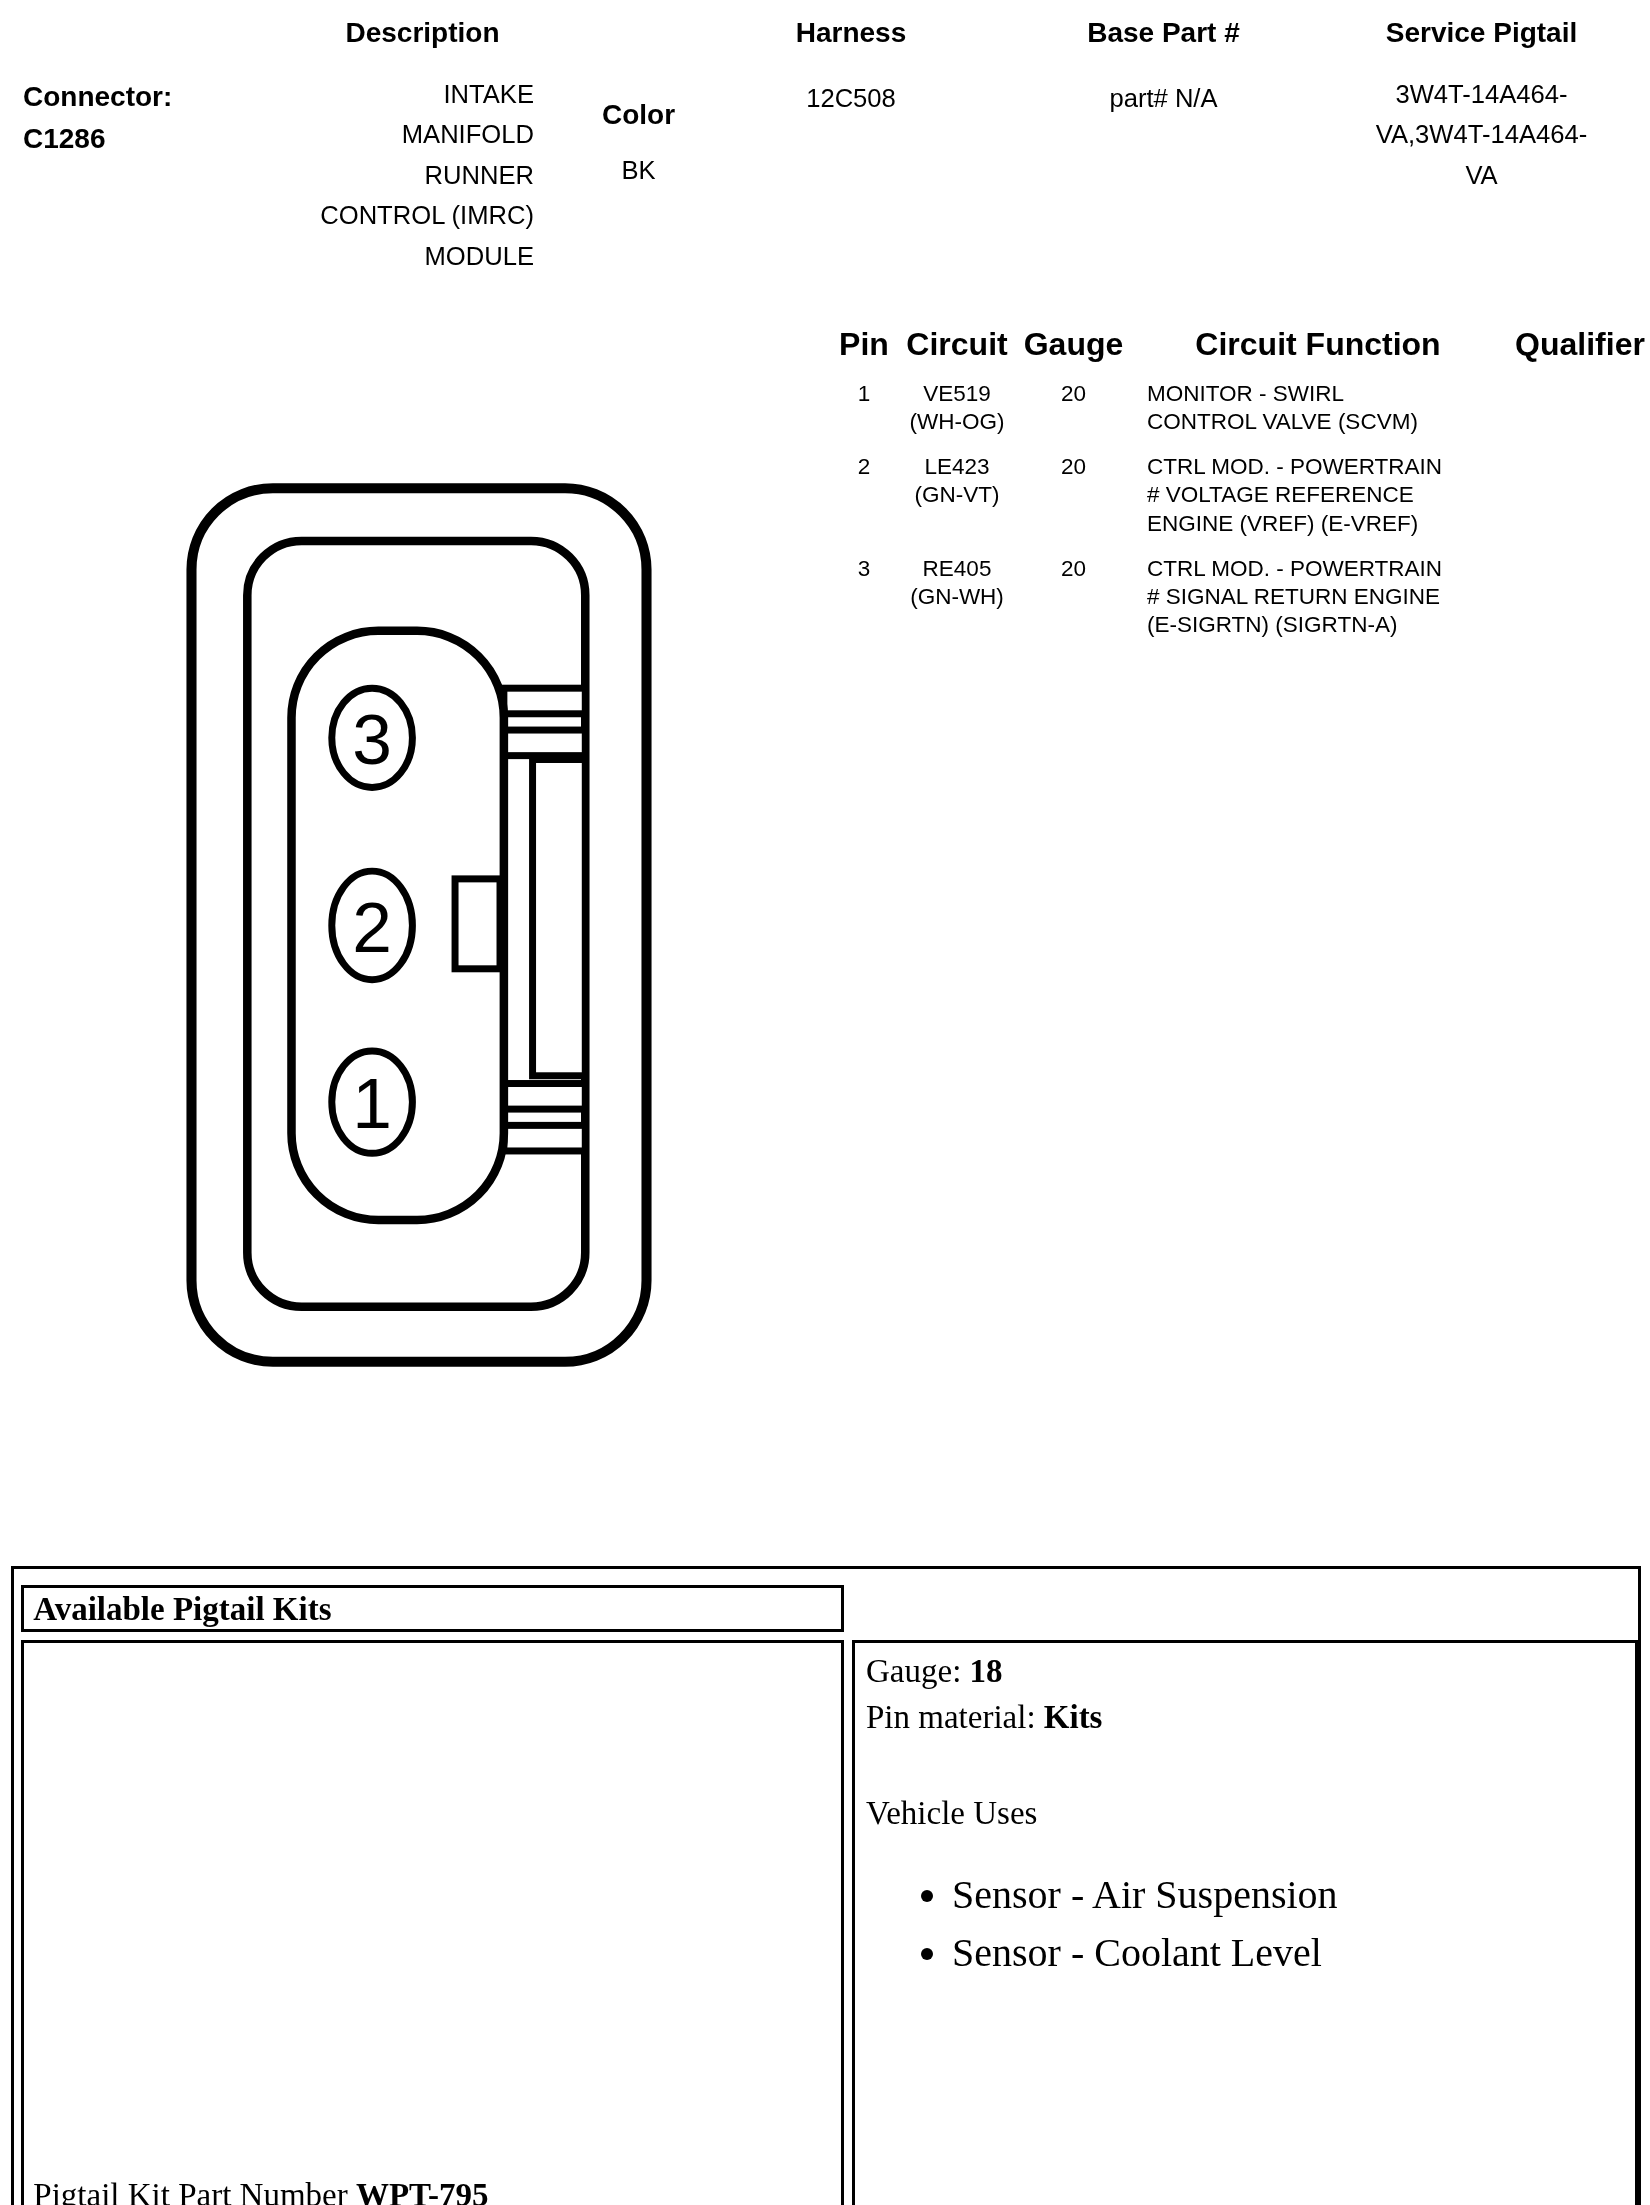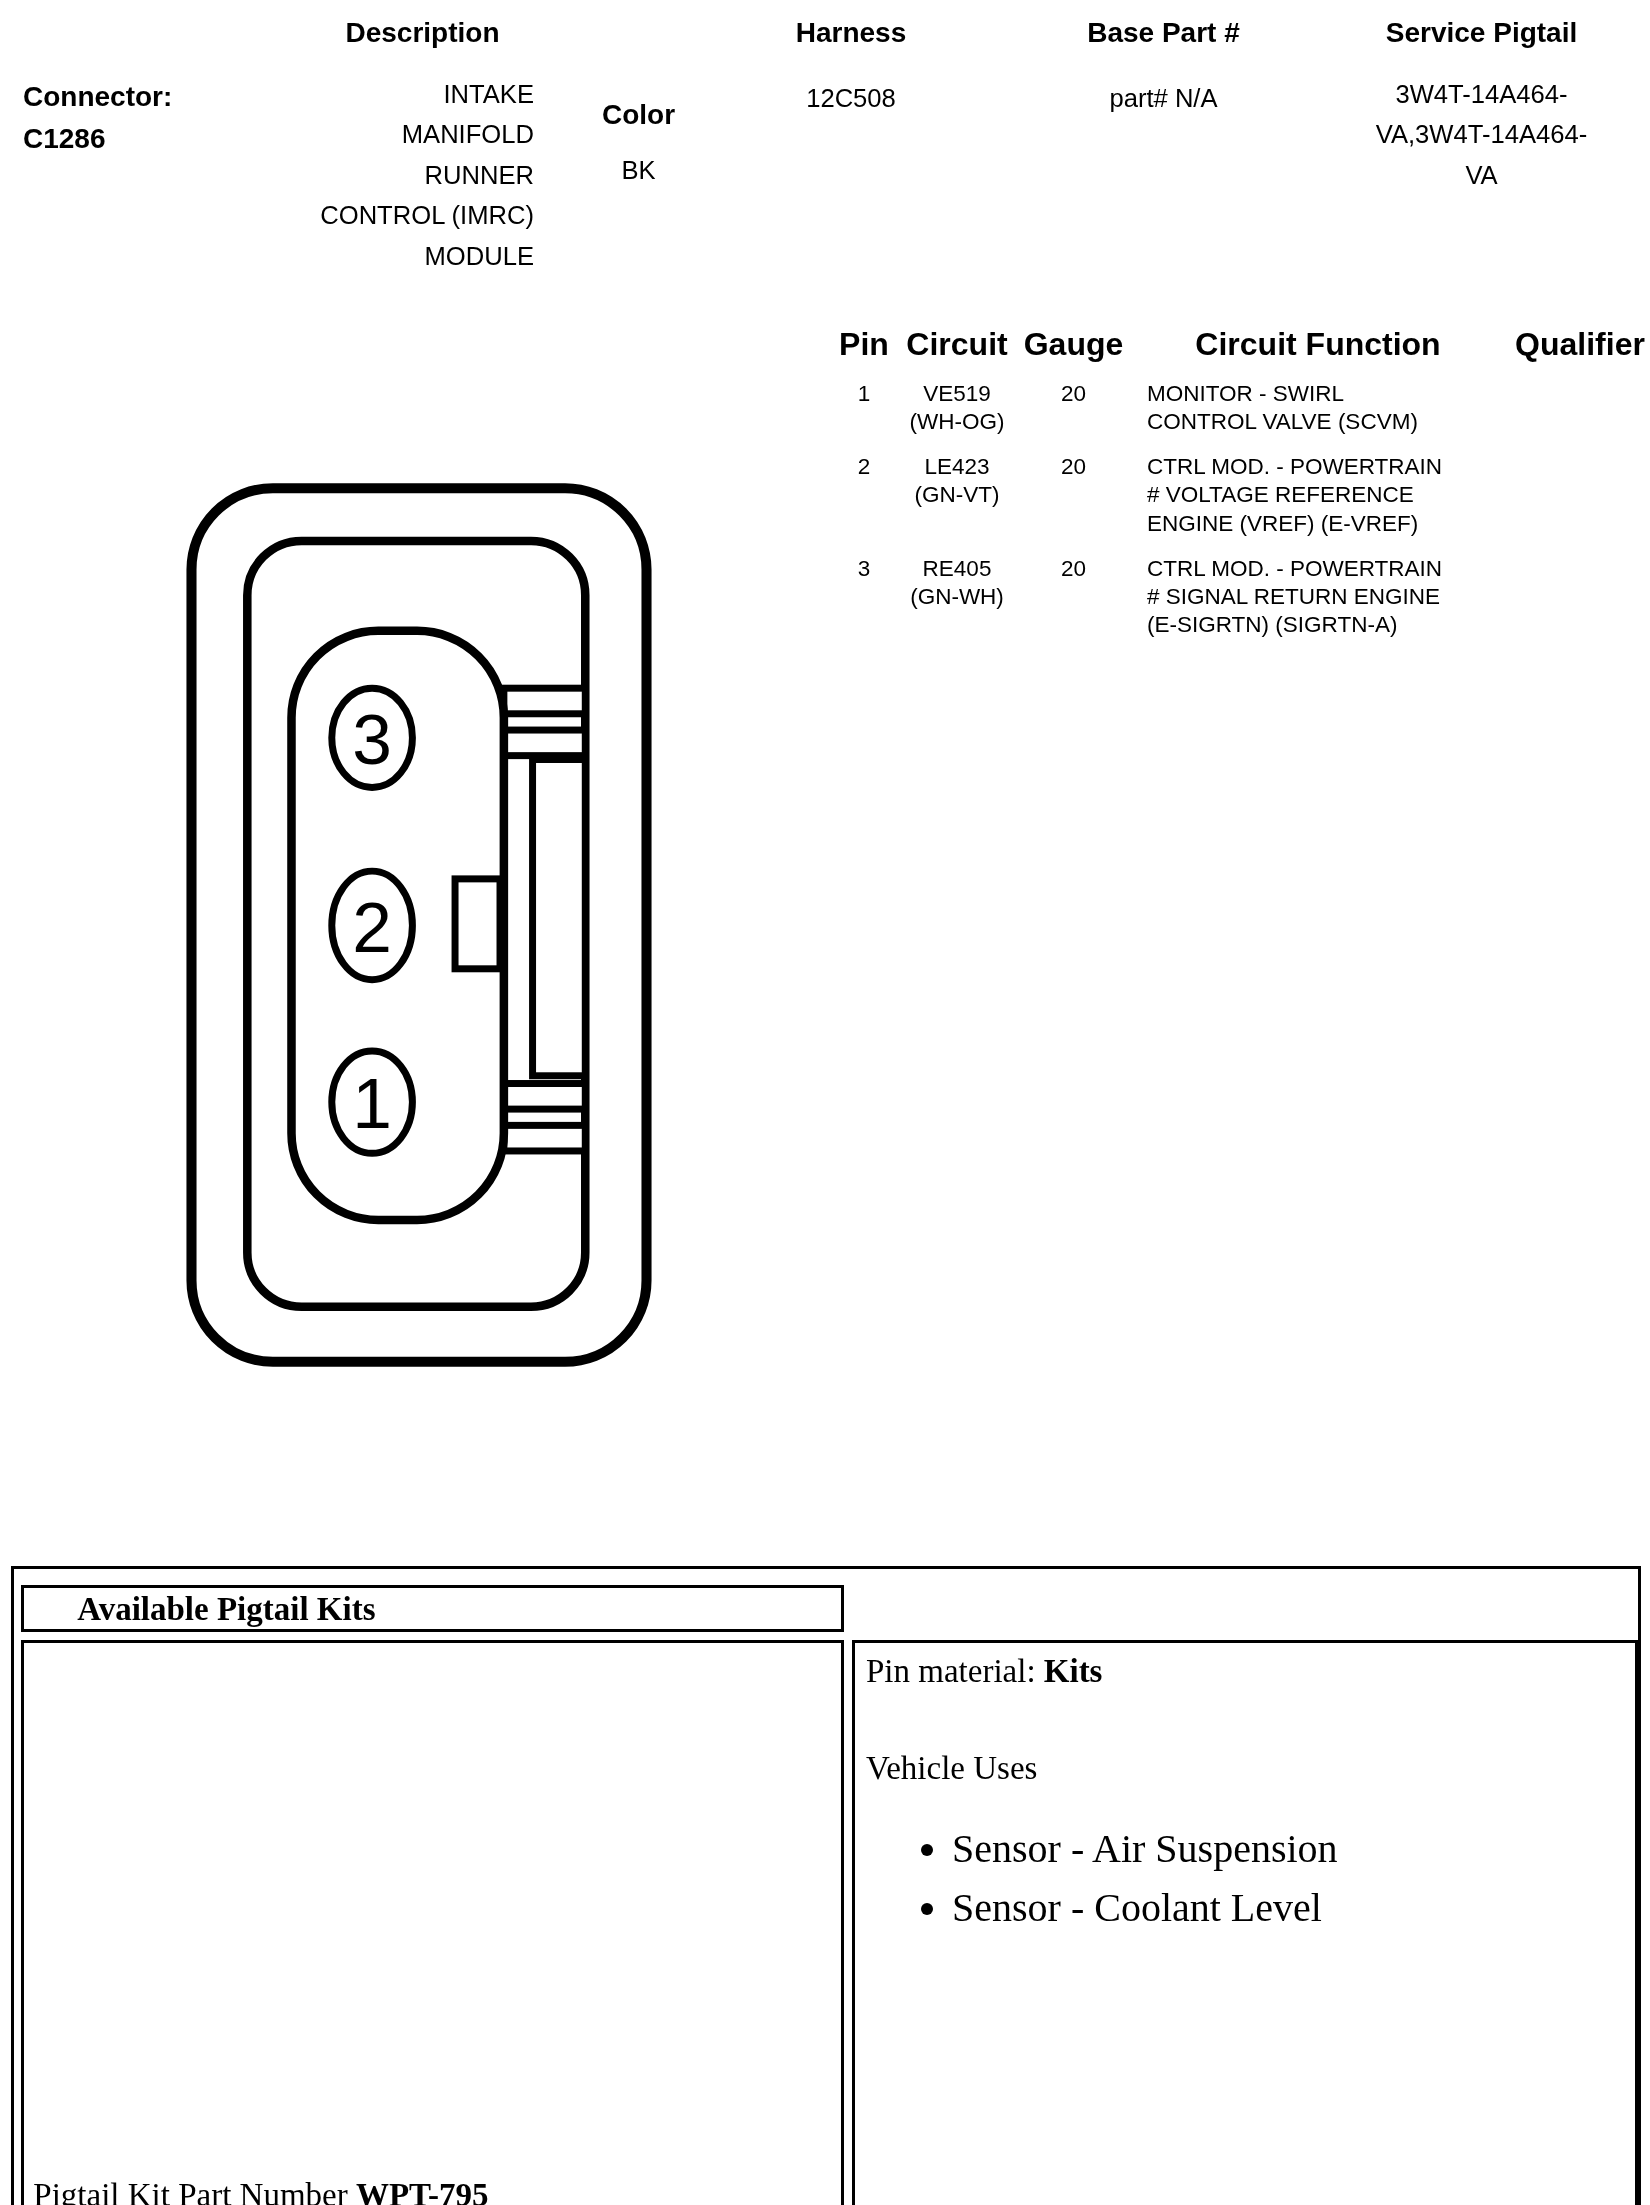--- a/index.html
+++ b/index.html
@@ -28,21 +28,21 @@
   }
   .pt-h { font-weight:bold; font-size:32px; text-align:center; }
   .pt-c { font-size:22.5px; line-height:1.25; }
   .pt-c.func { text-align:left; padding-left:23px; padding-right:56px; }
 
   
   .diagram-svg { position:absolute; left:185px; top:482px; width:468px; height:886px; }
   .cavity-num { font-family:"Liberation Sans", sans-serif; font-size:92px; fill:#000; }
   .kits-outer { border:3.1px solid #000; }
   .kits-cell { position:absolute; border:3.1px solid #000; background:#fff; }
-  .kits-title { font-family:"Liberation Serif", serif; font-weight:bold; font-size:33px; line-height:43px; padding-left:9.3px; display:block;margin-left:44px; }
+  .kits-title { font-family:"Liberation Serif", serif; font-weight:bold; font-size:33px; line-height:43px; padding-left:9.3px; display:block; }
   .serif-line { font-family:"Liberation Serif", serif; font-size:33px; line-height:1.38; }
   .uses-list { margin:31px 0 0 50px; padding-left:36px; }
   .uses-list li { font-family:"Liberation Serif", serif; font-size:40px; line-height:1.35; margin-bottom:4.7px; }
 </style>
 </head>
 <body>
 
 <div class="page">
 
   <div class="abs connector-title" style="left:23px; top:76px;">
@@ -138,20 +138,24 @@
 
     <div class="kits-cell" style="left:7px; top:71px; width:823px; height:682px;">
       <div class="serif-line" style="position:absolute; left:9.3px; top:530px; white-space:nowrap;">
         <span>Pigtail Kit Part Number</span>
         <span class="b">WPT-795</span>
       </div>
     </div>
 
     <div class="kits-cell" style="left:838px; top:71px; width:786px; height:682px; padding:6.2px 11px;">
       <div class="serif-line">
+        <span>Gauge:</span>
+        <span class="b">18</span>
+      </div>
+      <div class="serif-line">
         <span>Pin material:</span>
         <span class="b">Kits</span>
       </div>
       <div class="serif-line" style="margin-top:51px;">Vehicle Uses</div>
       <ul class="uses-list">
         <li>Sensor - Air Suspension</li>
         <li>Sensor - Coolant Level</li>
       </ul>
     </div>
   </div>

